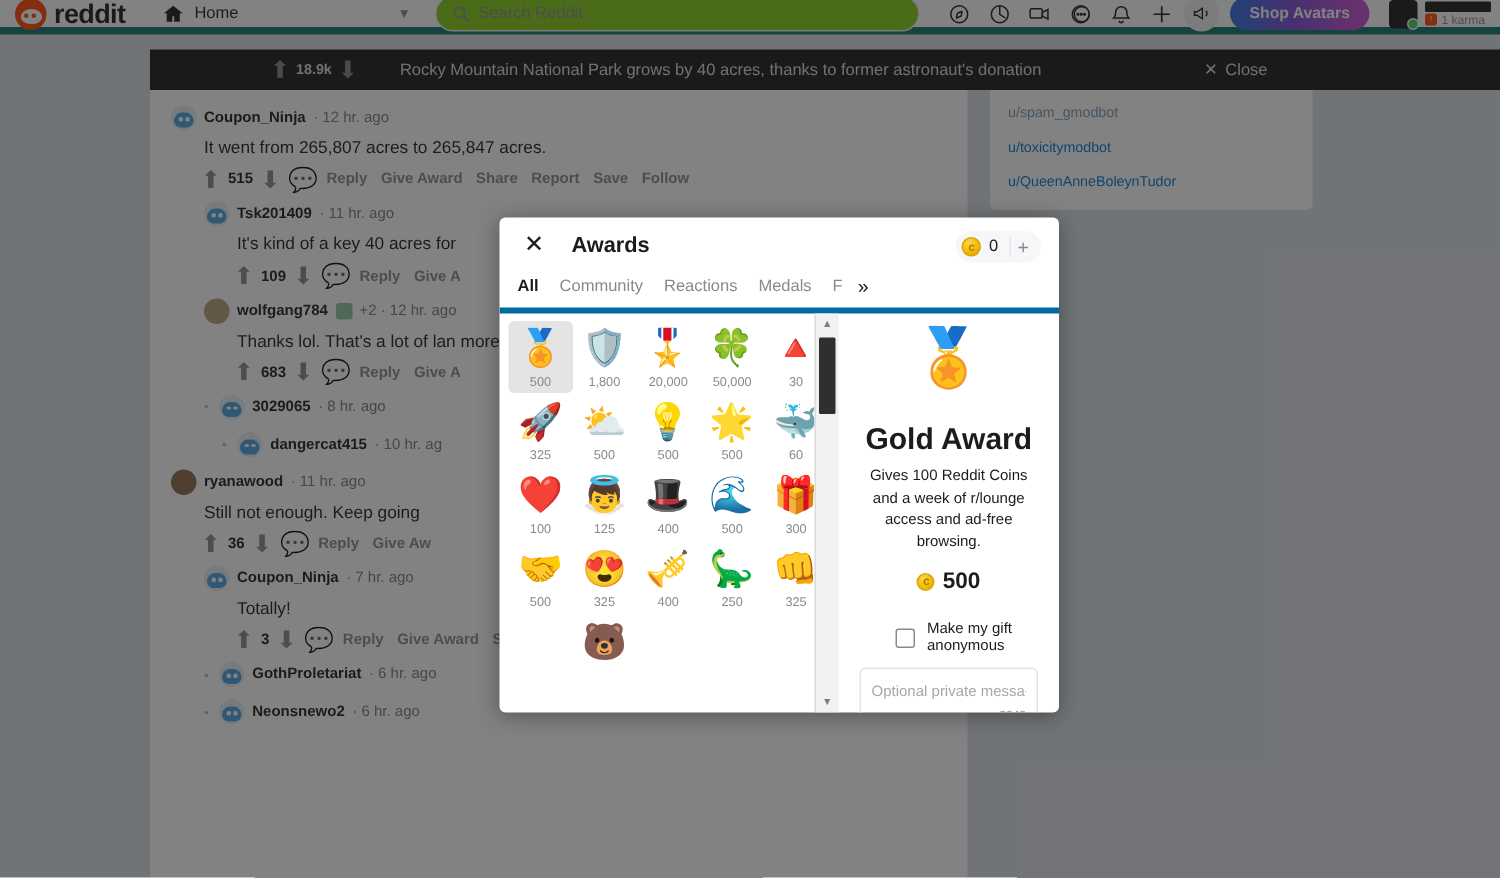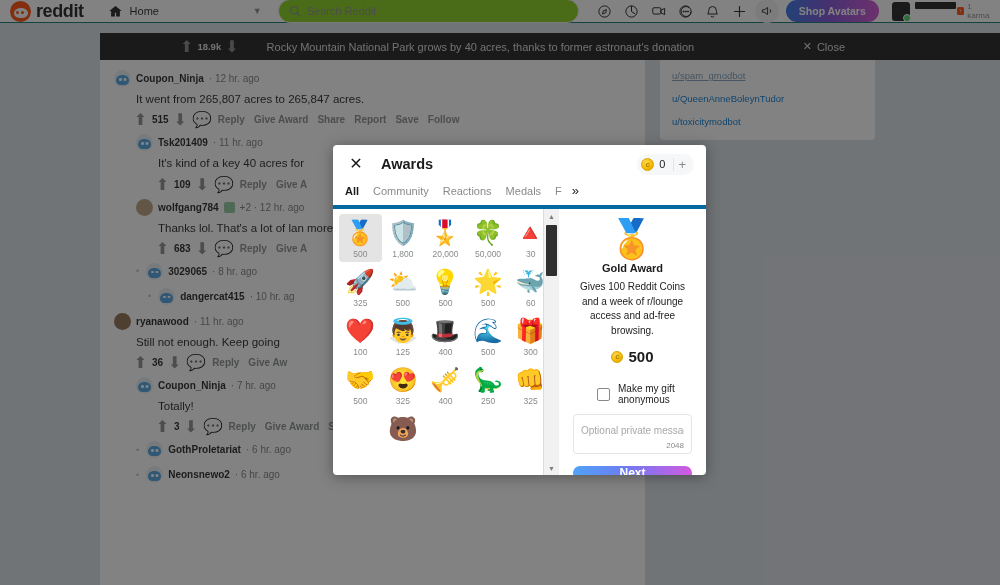--- a/index.html
+++ b/index.html
@@ -7,21 +7,21 @@
     width: 1000px; height: 585px;
     font-family: "Liberation Sans", sans-serif;
     overflow: hidden;
     background: #dae0e6;
   }
   #root { position: relative; width: 1000px; height: 585px; overflow: hidden; background:#dae0e6; }
 
   
   .topnav {
     position: absolute; top: 0; left: 0; width: 1000px; height: 23px;
-    background: #ffffff; border-bottom: 1px solid #0f766e;
+    background: #ffffff; border-bottom: 5px solid #0f766e;
     display: flex; align-items: center; z-index: 40;
   }
   .brand { display: flex; align-items: center; gap: 5px; padding-left: 10px; }
   .reddit-logo {
     width: 21px; height: 21px; border-radius: 50%; background: #ff4500;
     position: relative; flex: 0 0 auto;
   }
   .reddit-logo::before {
     content: ""; position: absolute; left: 3.5px; top: 7px; width: 14px; height: 10px;
     border-radius: 50% 50% 45% 45%; background: #fff;
@@ -73,21 +73,21 @@
     margin-left: 7px; display: flex; align-items: center; gap: 5px;
     padding: 2px 6px; border-radius: 4px; cursor: pointer;
   }
   .user-av {
     width: 19px; height: 19px; border-radius: 3px; background: #1a1a1b; position: relative;
   }
   .user-av::after {
     content:""; position:absolute; right:-1px; bottom:-1px; width:6px; height:6px;
     border-radius:50%; background:#46d160; border:1px solid #fff;
   }
-  .user-meta { display: flex; gap: 1px; }
+  .user-meta { display: flex; flex-direction: column; gap: 1px; }
   .user-name-redact { width: 44px; height: 7px; background: #1a1a1b; border-radius: 1px; }
   .karma-row { display: flex; align-items: center; gap: 3px; }
   .karma-ico {
     width: 8px; height: 8px; background: #ff4500; border-radius: 1.5px;
     display:flex; align-items:center; justify-content:center; color:#fff; font-size:6px; line-height:1;
   }
   .karma-txt { font-size: 8px; color: #878a8c; }
 
   
   .sticky-banner {
@@ -107,21 +107,21 @@
     background: #ffffff;
   }
   .gutter-left { position: absolute; top: 33px; left: 0; width: 100px; bottom: 0; background: #dae0e6; }
   .gutter-right { position: absolute; top: 60px; left: 645px; right: 0; bottom: 0; background: #dae0e6; }
 
   .side-card {
     position: absolute; top: 0px; left: 15px; width: 215px; height: 80px;
     background: #ffffff; border-radius: 0 0 4px 4px; padding: 4px 12px;
   }
   .mod-link { font-size: 9.5px; color: #0079d3; padding: 6px 0; display: block; }
-  .mod-link.dim { color: #7a9bb5; text-decoration: underline; }
+  .mod-link.dim { color: #7a9bb5; }
   .view-all {
     font-size: 9.5px; font-weight: bold; color: #0079d3; text-align: right;
     letter-spacing: 0.4px; padding-top: 6px;
   }
 
   
   .comments { position: absolute; top: 4px; left: 0; width: 545px; }
   .comment { position: relative; padding: 6px 0 2px 0; }
   .c-head { display: flex; align-items: center; gap: 5px; }
   .avatar {
@@ -233,21 +233,21 @@
   .vscroll .thumb {
     position: absolute; left: 2px; top: 16px; width: 11px; height: 51px;
     background: #2f2f2f; border-radius: 1px; cursor: pointer;
   }
 
   .detail-pane {
     flex: 1 1 auto; padding: 8px 14px 10px 14px; display: flex; flex-direction: column;
     align-items: center; min-width: 0;
   }
   .detail-art { font-size: 38px; line-height: 1; margin-top: 3px; }
-  .detail-name { font-size: 11px; font-weight: bold; color: #1c1c1c; margin-top: 4px; }
+  .detail-name { font-size: 20px; font-weight: bold; color: #1c1c1c; margin-top: 24px; }
   .detail-desc {
     font-size: 10px; color: #1c1c1c; text-align: center; line-height: 1.45; margin-top: 6px;
   }
   .detail-price { display: flex; align-items: center; gap: 5px; margin-top: 10px; }
   .detail-price .coin-ico { width: 12px; height: 12px; }
   .detail-price .amount { font-size: 15px; font-weight: bold; color: #1c1c1c; }
 
   .anon-row { display: flex; align-items: center; gap: 8px; align-self: flex-start; margin-top: 18px; margin-left: 24px; }
   .chk {
     width: 13px; height: 13px; border: 1px solid #878a8c; border-radius: 2px;
@@ -275,22 +275,22 @@
 </style>
 </head>
 <body>
 
 <div id="root">
 
   <div class="gutter-left"></div>
   <div class="gutter-right">
     <div class="side-card">
       <div class="mod-link dim">u/spam_gmodbot</div>
+      <div class="mod-link">u/toxicitymodbot</div>
       <div class="mod-link">u/QueenAnneBoleynTudor</div>
-      <div class="mod-link">u/toxicitymodbot</div>
     </div>
 
   </div>
 
   <div class="content-col">
     <div class="comments">
 
       <div class="comment" style="padding-left:14px;">
         <div class="c-head">
           <div class="avatar blue"></div>

